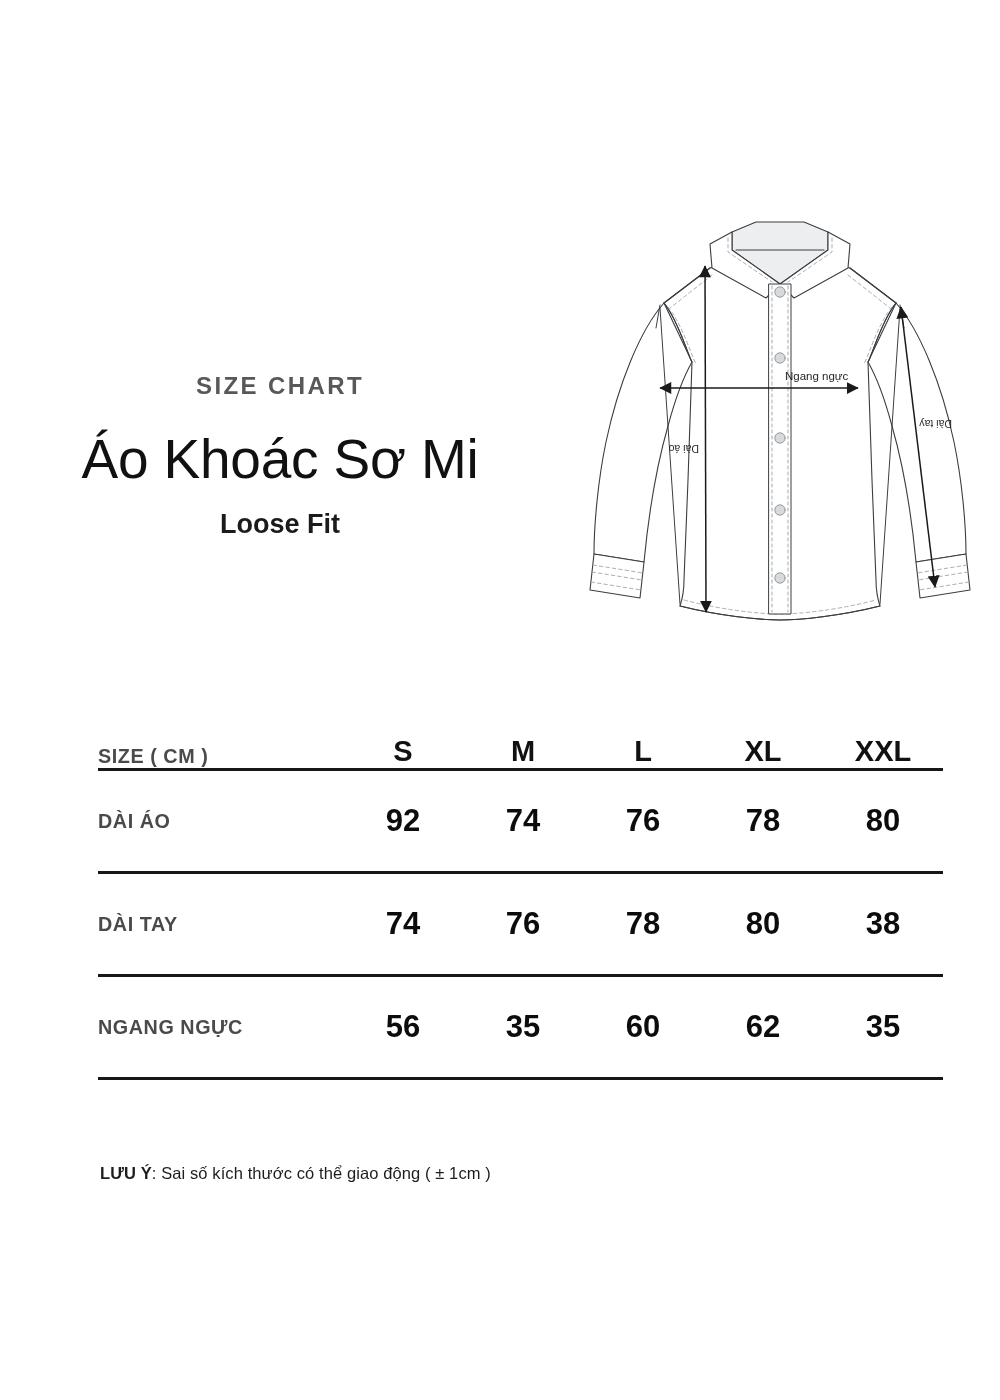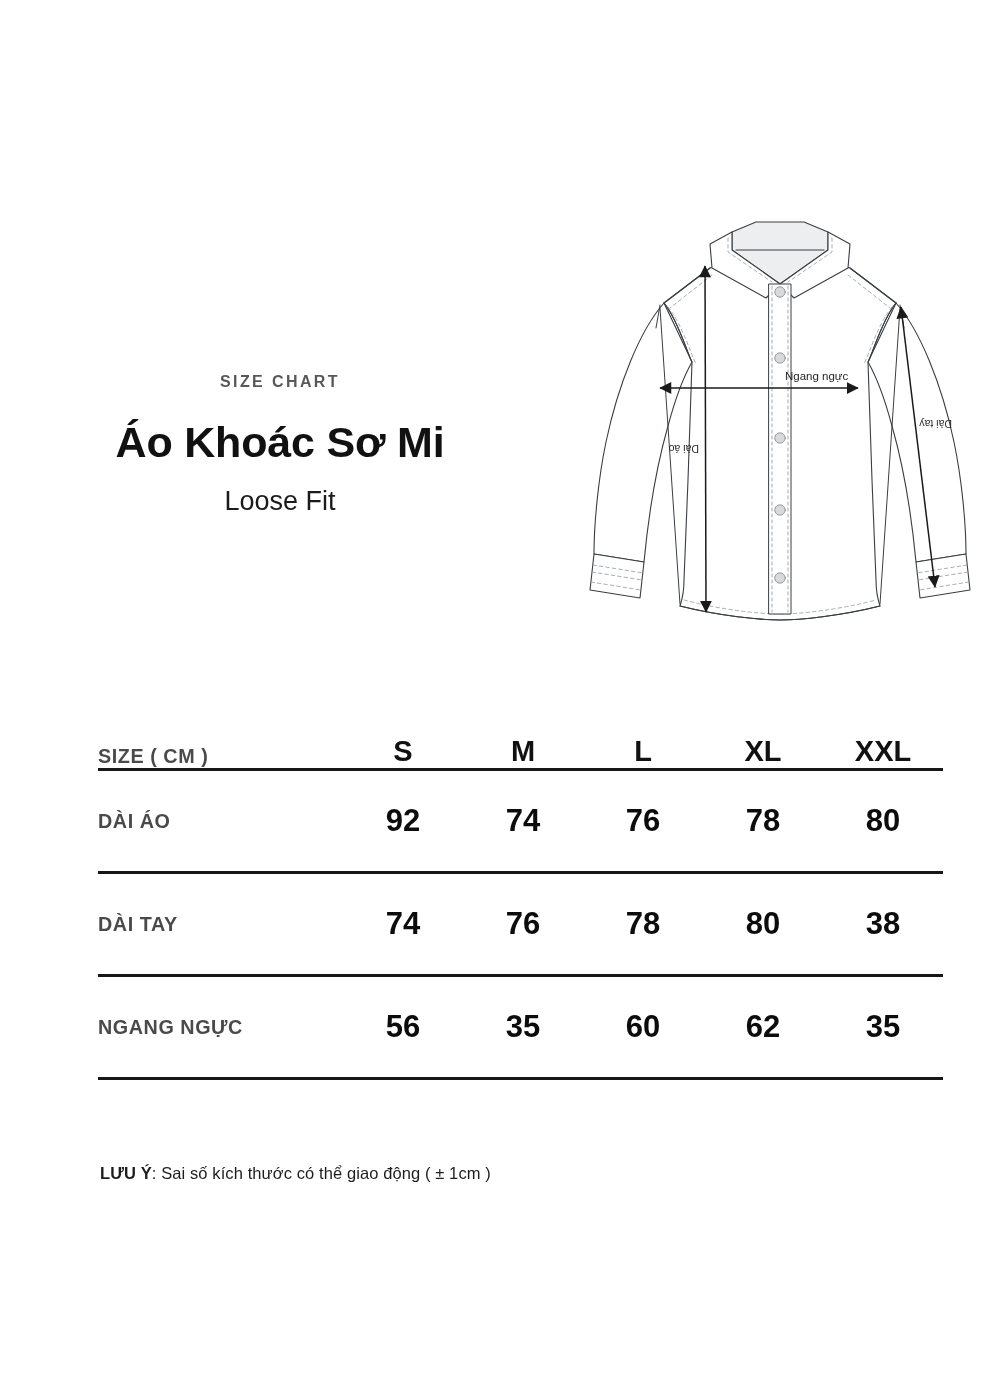--- a/index.html
+++ b/index.html
@@ -18,38 +18,38 @@
 
   
   #header-block {
     position: absolute;
     left: 0;
     top: 372px;
     width: 560px;
     text-align: center;
   }
   #eyebrow {
-    font-size: 16px;
+    font-size: 24px;
     font-weight: 700;
     letter-spacing: 2.4px;
     color: #585858;
     line-height: 1.2;
   }
   #product-title {
     margin-top: 28px;
-    font-size: 43px;
-    font-weight: 700;
+    font-size: 55px;
+    font-weight: 400;
     letter-spacing: -0.2px;
     color: #111111;
     line-height: 1.1;
   }
   #fit-label {
     margin-top: 20px;
     font-size: 27px;
-    font-weight: 400;
+    font-weight: 700;
     color: #1b1b1b;
     line-height: 1.15;
   }
 
   
   #illustration {
     position: absolute;
     left: 560px;
     top: 180px;
     width: 440px;

